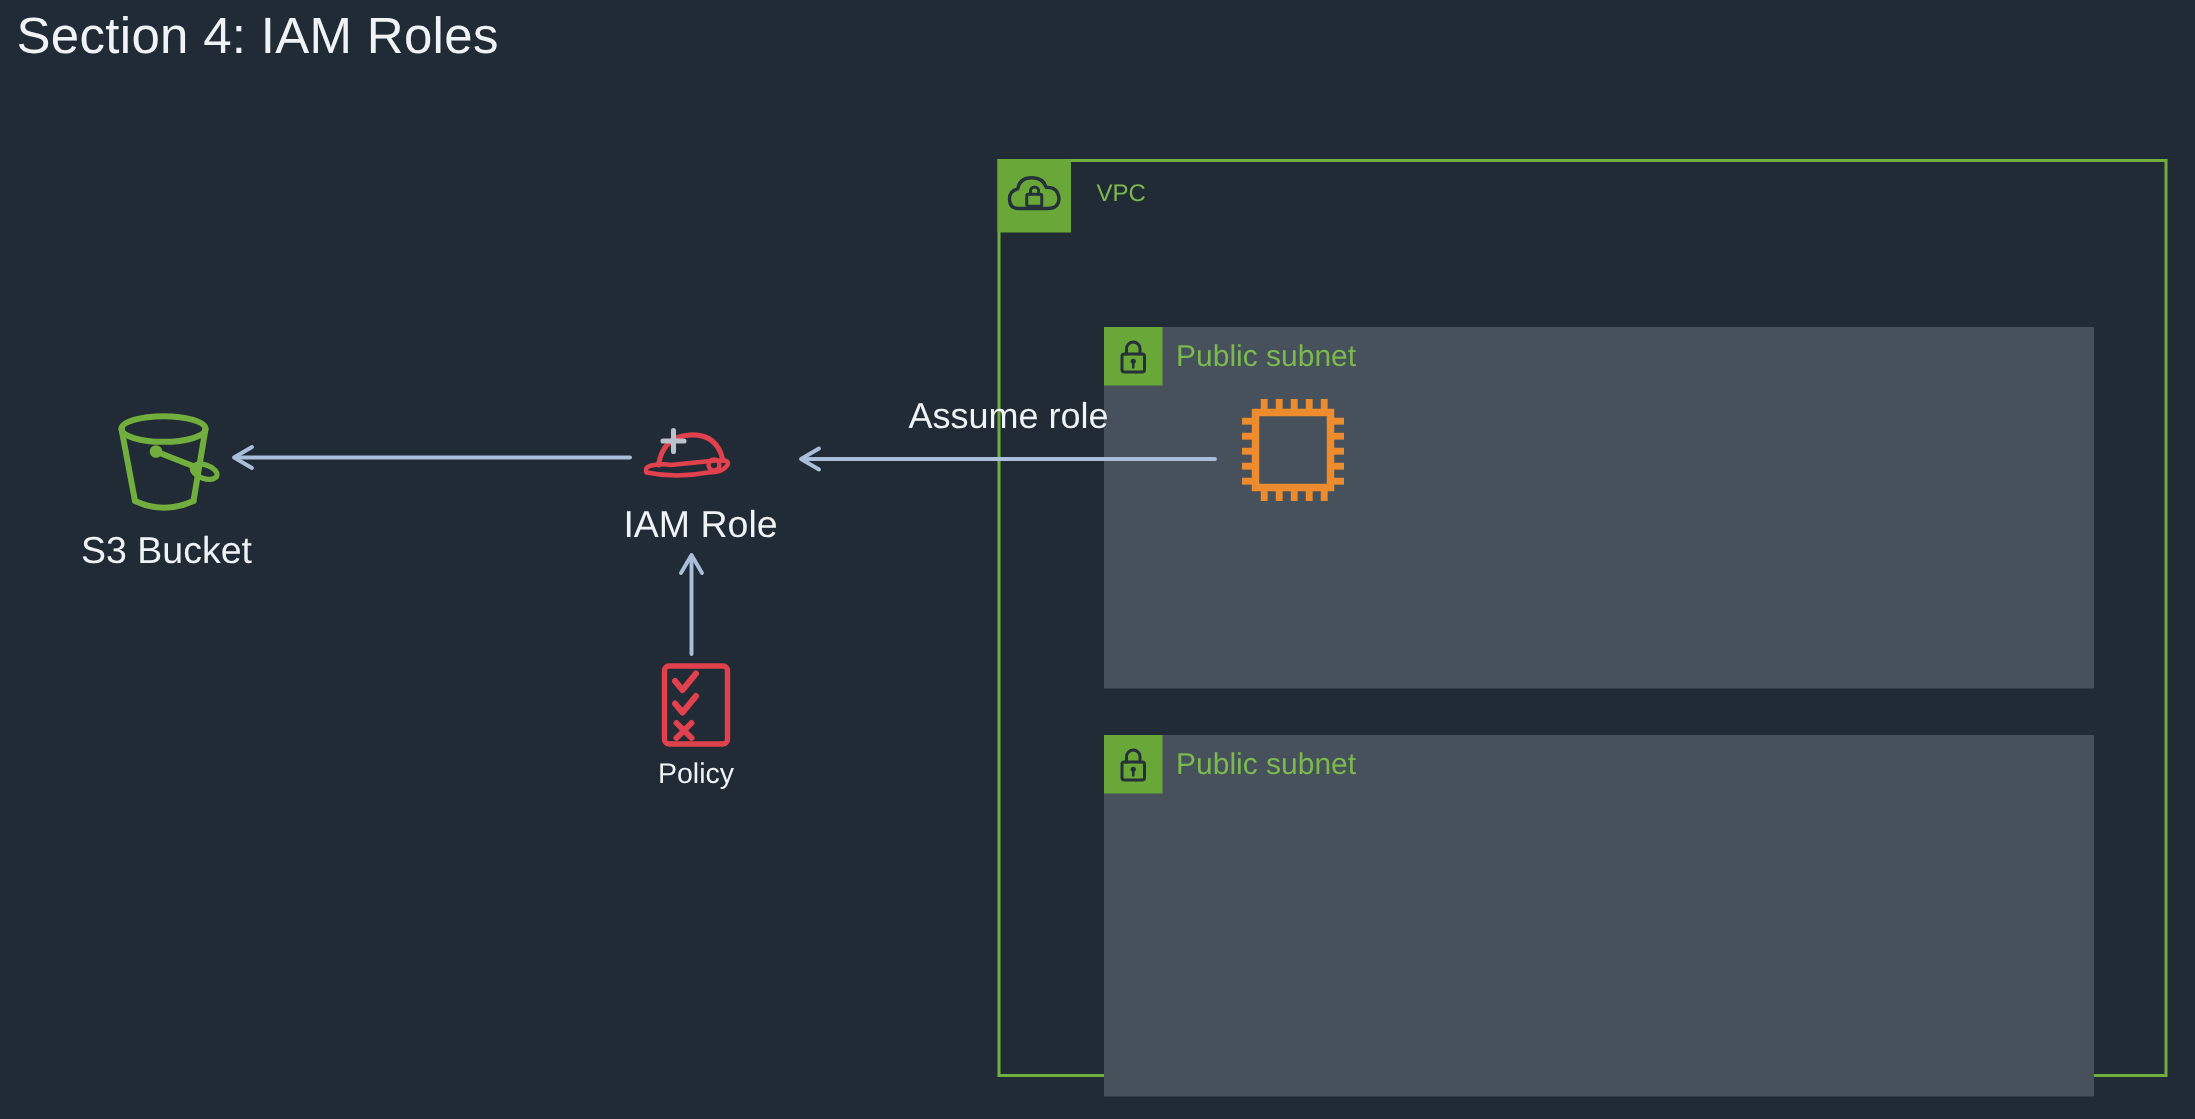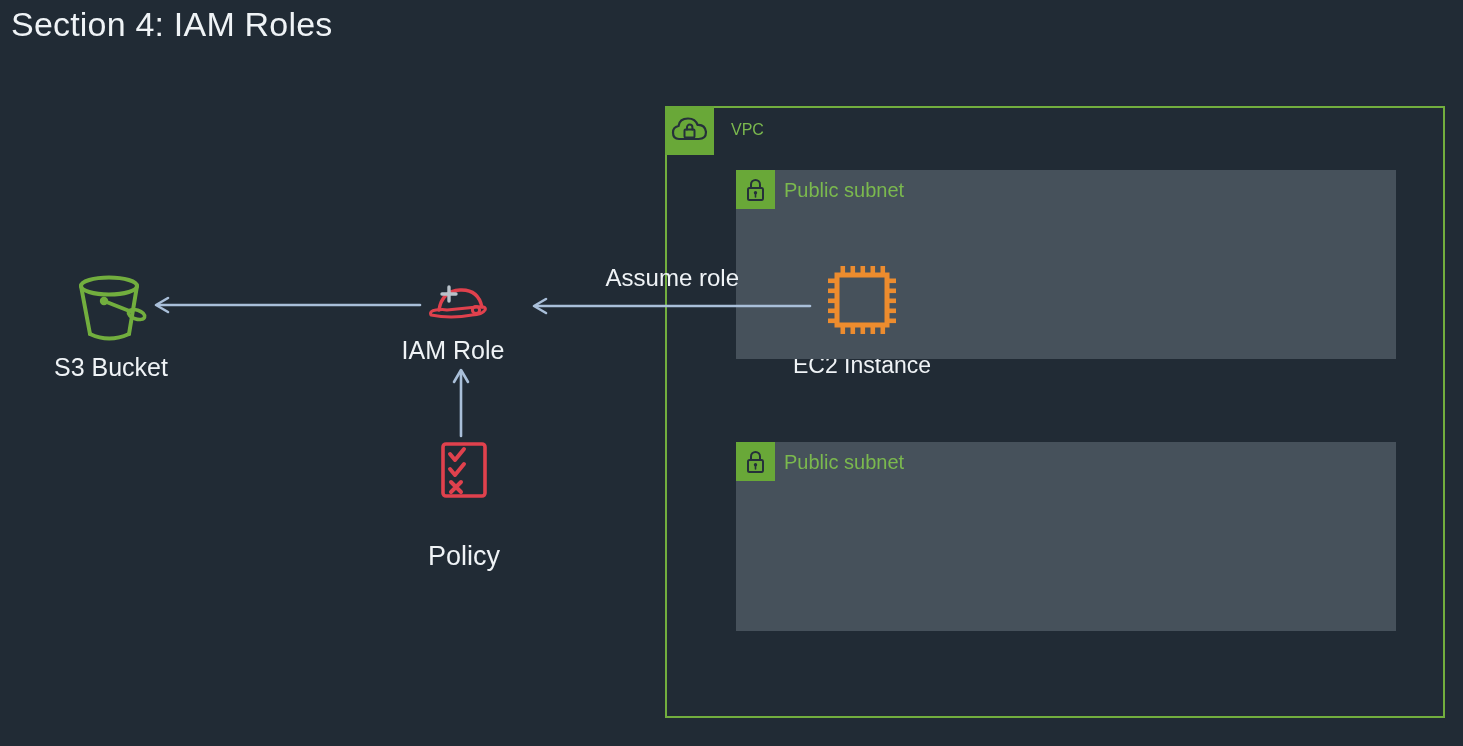--- a/index.html
+++ b/index.html
@@ -39,22 +39,23 @@
     left:-2px;top:-2px;width:49px;height:49px;
     background:var(--green-square);
     display:flex;align-items:center;justify-content:center;
   }
   .vpc-label{
     left:64px;top:13px;
     font-size:16px;color:var(--green-text);
   }
   .subnet-box{
     position:absolute;
-    left:69px;width:660px;height:189px;
+    left:69px;width:660px;height:241px;
     background:var(--subnet-fill);
+    margin-top:48px;
   }
   .subnet-1{top:62px;}
   .subnet-2{top:334px;}
   .subnet-icon{
     left:0;top:0;width:39px;height:39px;
     background:var(--green-square);
     display:flex;align-items:center;justify-content:center;
   }
   .subnet-label{
     left:48px;top:9px;
@@ -70,23 +71,23 @@
   }
   .node{z-index:4;}
   .node-label{
     position:absolute;
     width:180px;text-align:center;
     color:var(--text-white);
   }
   .s3-icon-wrap{left:76px;top:275px;}
   .s3-label{left:21px;top:353px;font-size:25px;}
   .iam-icon-wrap{left:429px;top:279px;}
-  .iam-label{left:363px;top:336px;font-size:25px;}
+  .iam-label{left:377px;top:336px;font-size:25px;}
   .policy-icon-wrap{left:440px;top:441px;}
-  .policy-label{left:374px;top:541px;font-size:27px;}
+  .policy-label{left:374px;top:506px;font-size:19px;}
   .ec2-icon-wrap{left:822px;top:260px;}
   .ec2-label{left:772px;top:352px;font-size:23px;}
   .edge-label{
     left:577px;top:264px;width:162px;
     text-align:right;
     font-size:24px;color:var(--text-white);
     z-index:4;
   }
   .stroke-red{stroke:var(--red);fill:none;stroke-linecap:round;stroke-linejoin:round;}
   .stroke-dark{stroke:var(--glyph-dark);fill:none;stroke-linecap:round;stroke-linejoin:round;}

